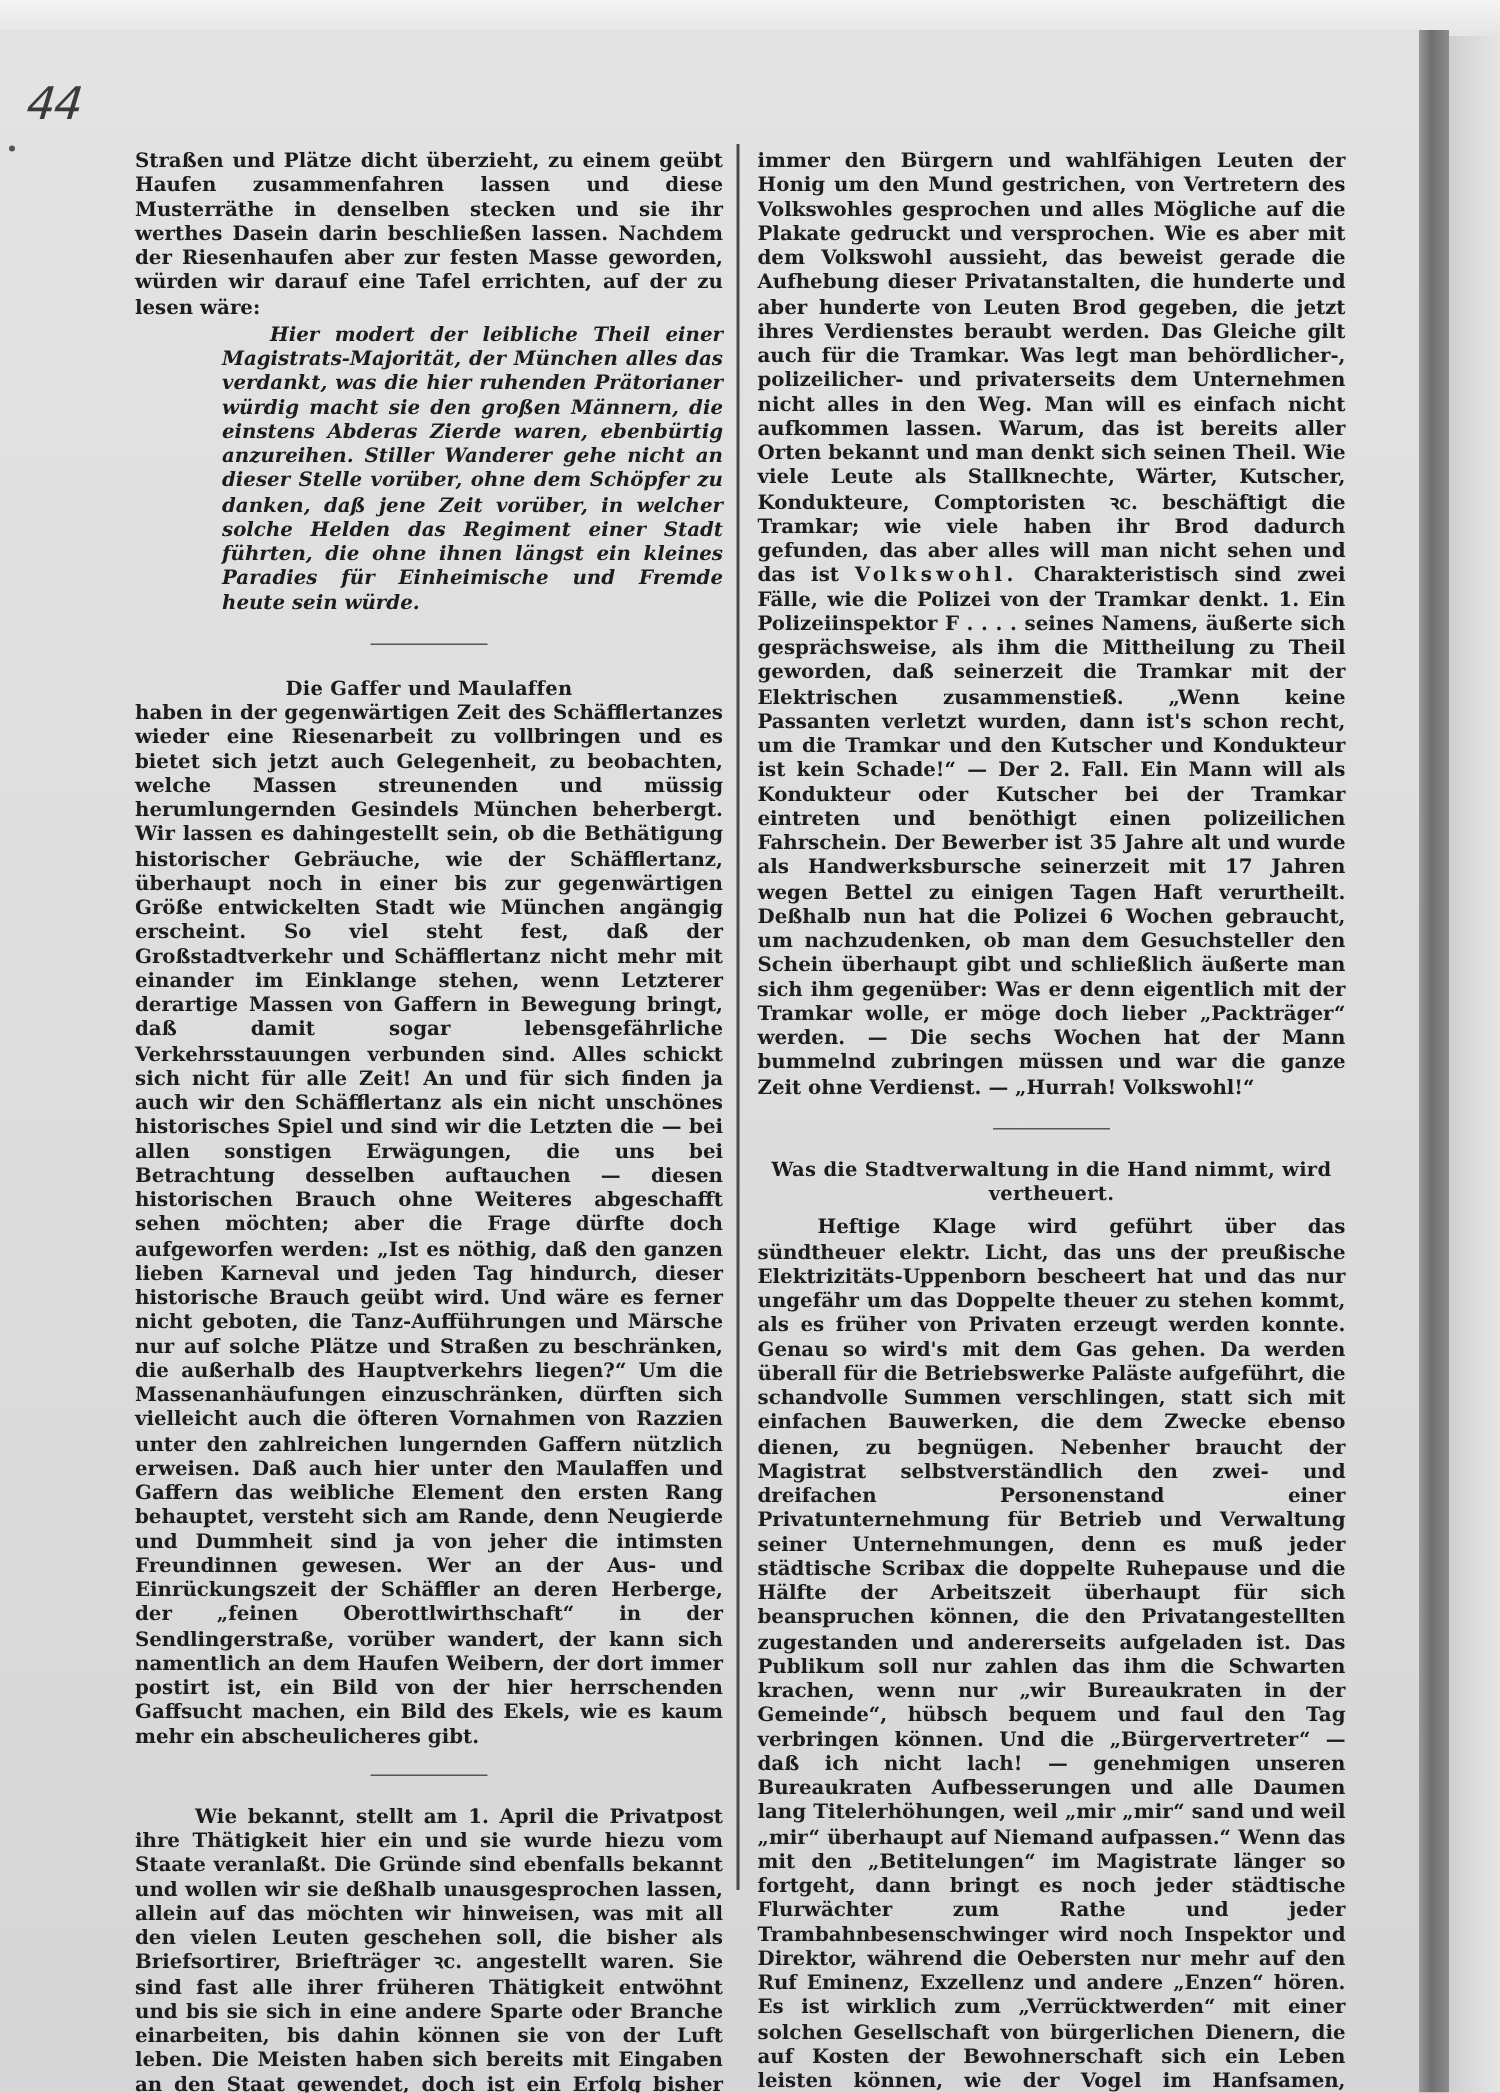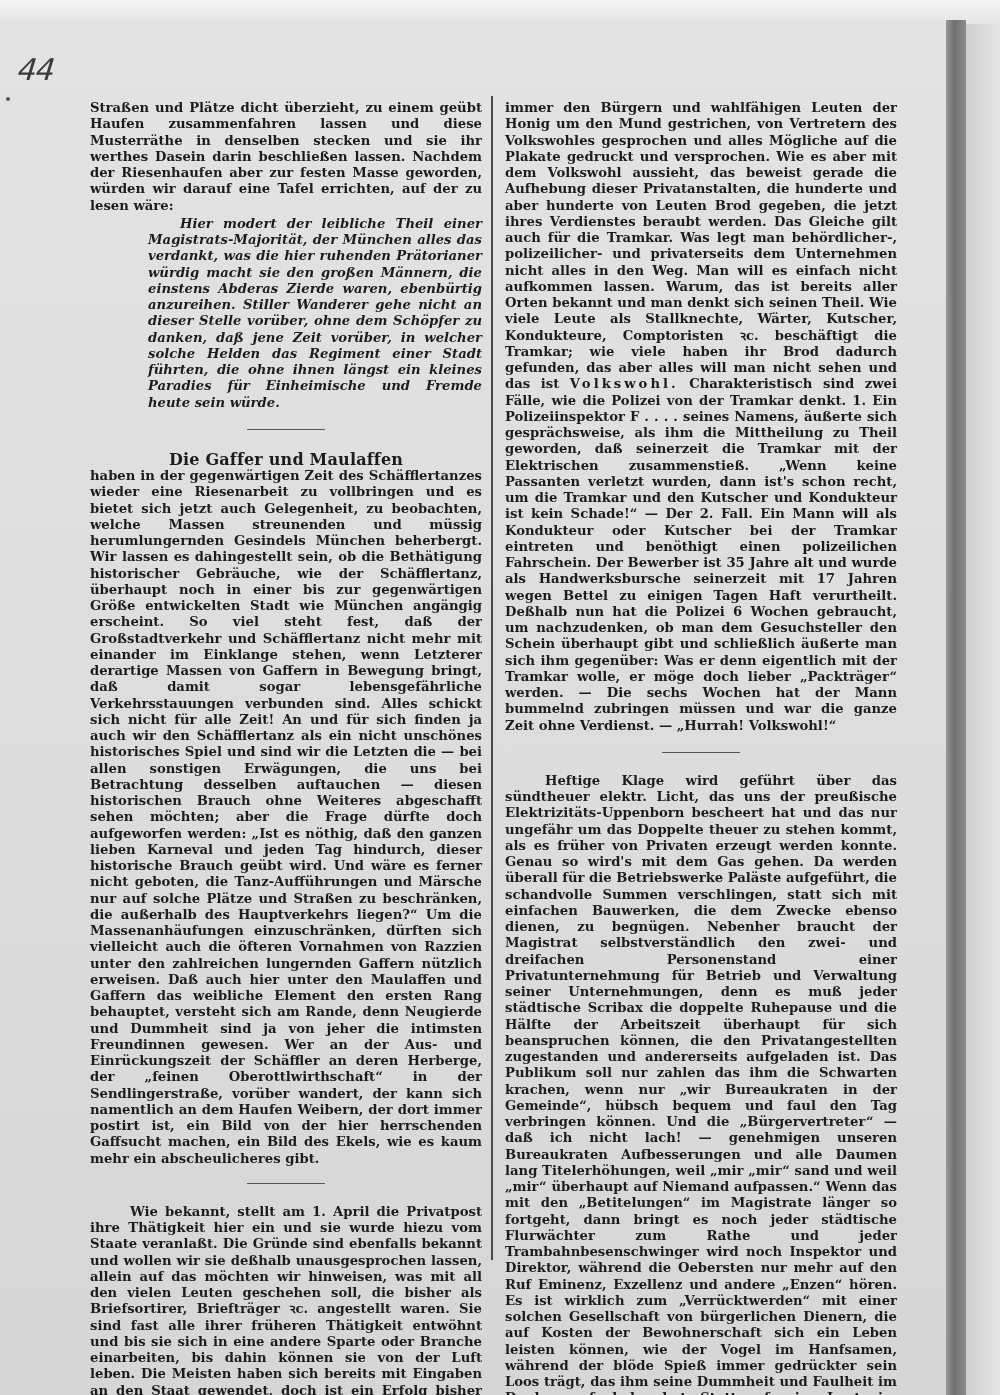--- a/index.html
+++ b/index.html
@@ -86,21 +86,21 @@
       text-indent: 40px !important;
     }
     .quote-block {
       margin-left: 58px !important;
       text-indent: 32px !important;
       font-style: italic;
     }
     .heading {
       text-align: center;
       font-weight: 900;
-      font-size: 16px;
+      font-size: 13px;
       letter-spacing: 0.2px;
       margin: 0;
     }
     .separator {
       width: 78px;
       height: 1px;
       background: #555;
       margin: 0 auto;
     }
     .spaced {
@@ -132,14 +132,15 @@
   <p class="indent">Wie bekannt, stellt am 1. April die Privatpost ihre Thätigkeit hier ein und sie wurde hiezu vom Staate veranlaßt. Die Gründe sind ebenfalls bekannt und wollen wir sie deßhalb unausgesprochen lassen, allein auf das möchten wir hinweisen, was mit all den vielen Leuten geschehen soll, die bisher als Briefsortirer, Briefträger ꝛc. angestellt waren. Sie sind fast alle ihrer früheren Thätigkeit entwöhnt und bis sie sich in eine andere Sparte oder Branche einarbeiten, bis dahin können sie von der Luft leben. Die Meisten haben sich bereits mit Eingaben an den Staat gewendet, doch ist ein Erfolg bisher nicht zu verzeichnen. Wir kommen wieder auf die allgemeine Frage zurück, warum man denn es absolut haben wollte, daß die Privatposten aufgehoben wurden. Da wird bei bevorstehenden Wahlen</p>
 </div>
 
 <div class="col-divider"></div>
 
 <div class="col col-right">
   <p><span>immer den Bürgern und wahlfähigen Leuten der Honig um den Mund gestrichen, von Vertretern des Volkswohles gesprochen und alles Mögliche auf die Plakate gedruckt und versprochen. Wie es aber mit dem Volkswohl aussieht, das beweist gerade die Aufhebung dieser Privatanstalten, die hunderte und aber hunderte von Leuten Brod gegeben, die jetzt ihres Verdienstes beraubt werden. Das Gleiche gilt auch für die Tramkar. Was legt man behördlicher-, polizeilicher- und privaterseits dem Unternehmen nicht alles in den Weg. Man will es einfach nicht aufkommen lassen. Warum, das ist bereits aller Orten bekannt und man denkt sich seinen Theil. Wie viele Leute als Stallknechte, Wärter, Kutscher, Kondukteure, Comptoristen ꝛc. beschäftigt die Tramkar; wie viele haben ihr Brod dadurch gefunden, das aber alles will man nicht sehen und das ist</span> <span class="spaced">Volkswohl.</span> <span>Charakteristisch sind zwei Fälle, wie die Polizei von der Tramkar denkt. 1. Ein Polizeiinspektor F . . . . seines Namens, äußerte sich gesprächsweise, als ihm die Mittheilung zu Theil geworden, daß seinerzeit die Tramkar mit der Elektrischen zusammenstieß. „Wenn keine Passanten verletzt wurden, dann ist's schon recht, um die Tramkar und den Kutscher und Kondukteur ist kein Schade!“ — Der 2. Fall. Ein Mann will als Kondukteur oder Kutscher bei der Tramkar eintreten und benöthigt einen polizeilichen Fahrschein. Der Bewerber ist 35 Jahre alt und wurde als Handwerksbursche seinerzeit mit 17 Jahren wegen Bettel zu einigen Tagen Haft verurtheilt. Deßhalb nun hat die Polizei 6 Wochen gebraucht, um nachzudenken, ob man dem Gesuchsteller den Schein überhaupt gibt und schließlich äußerte man sich ihm gegenüber: Was er denn eigentlich mit der Tramkar wolle, er möge doch lieber „Packträger“ werden. — Die sechs Wochen hat der Mann bummelnd zubringen müssen und war die ganze Zeit ohne Verdienst. — „Hurrah! Volkswohl!“</span></p>
 
   <div class="separator" style="margin-top:18px;margin-bottom:20px;"></div>
 
+  <p class="heading">Was die Stadtverwaltung in die Hand nimmt, wird vertheuert.</p>
   <p class="indent" style="margin-top:6px;">Heftige Klage wird geführt über das sündtheuer elektr. Licht, das uns der preußische Elektrizitäts-Uppenborn beschеert hat und das nur ungefähr um das Doppelte theuer zu stehen kommt, als es früher von Privaten erzeugt werden konnte. Genau so wird's mit dem Gas gehen. Da werden überall für die Betriebswerke Paläste aufgeführt, die schandvolle Summen verschlingen, statt sich mit einfachen Bauwerken, die dem Zwecke ebenso dienen, zu begnügen. Nebenher braucht der Magistrat selbstverständlich den zwei- und dreifachen Personenstand einer Privatunternehmung für Betrieb und Verwaltung seiner Unternehmungen, denn es muß jeder städtische Scribax die doppelte Ruhepause und die Hälfte der Arbeitszeit überhaupt für sich beanspruchen können, die den Privatangestellten zugestanden und andererseits aufgeladen ist. Das Publikum soll nur zahlen das ihm die Schwarten krachen, wenn nur „wir Bureaukraten in der Gemeinde“, hübsch bequem und faul den Tag verbringen können. Und die „Bürgervertreter“ — daß ich nicht lach! — genehmigen unseren Bureaukraten Aufbesserungen und alle Daumen lang Titelerhöhungen, weil „mir „mir“ sand und weil „mir“ überhaupt auf Niemand aufpassen.“ Wenn das mit den „Betitelungen“ im Magistrate länger so fortgeht, dann bringt es noch jeder städtische Flurwächter zum Rathe und jeder Trambahnbesenschwinger wird noch Inspektor und Direktor, während die Oebersten nur mehr auf den Ruf Eminenz, Exzellenz und andere „Enzen“ hören. Es ist wirklich zum „Verrücktwerden“ mit einer solchen Gesellschaft von bürgerlichen Dienern, die auf Kosten der Bewohnerschaft sich ein Leben leisten können, wie der Vogel im Hanfsamen, während der blöde Spieß immer gedrückter sein Loos trägt, das ihm seine Dummheit und Faulheit im Denken aufgeladen hat. Statt auf seine Leute im Magistrat mit bürgerlicher Souvernität und in freiem Bürgerbewußtsein herabzublicken, schaut der bierblöde Spieß zu ihnen angst-</p>
 </div>
 
 </body></html>

